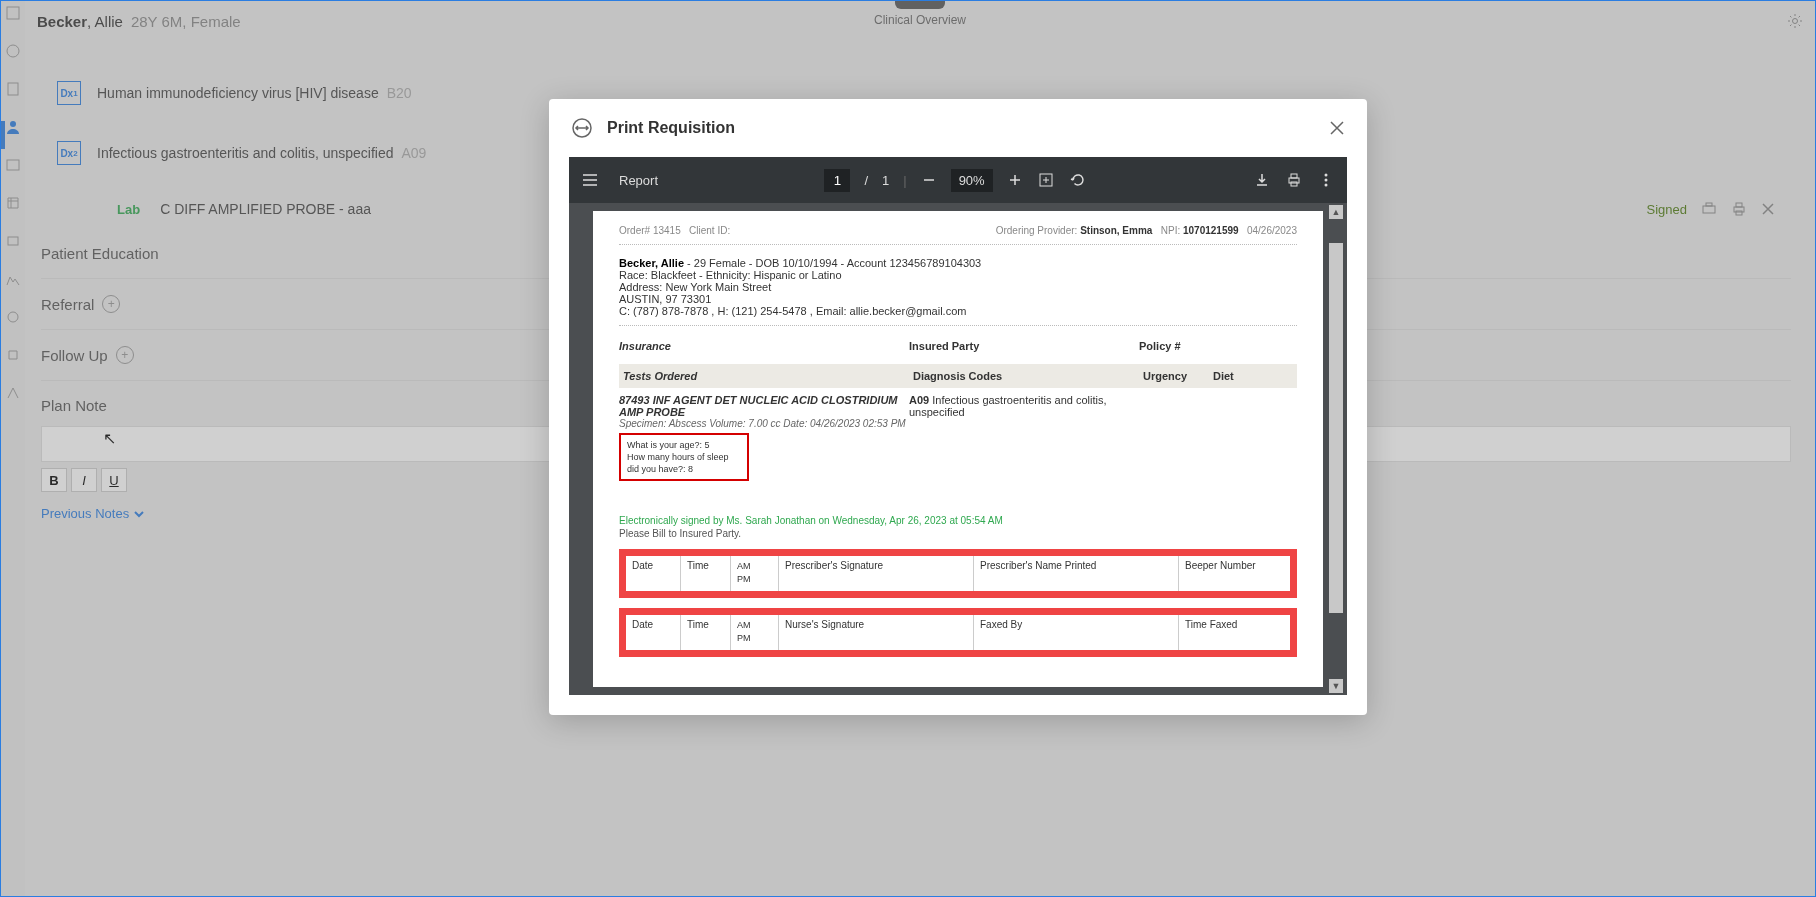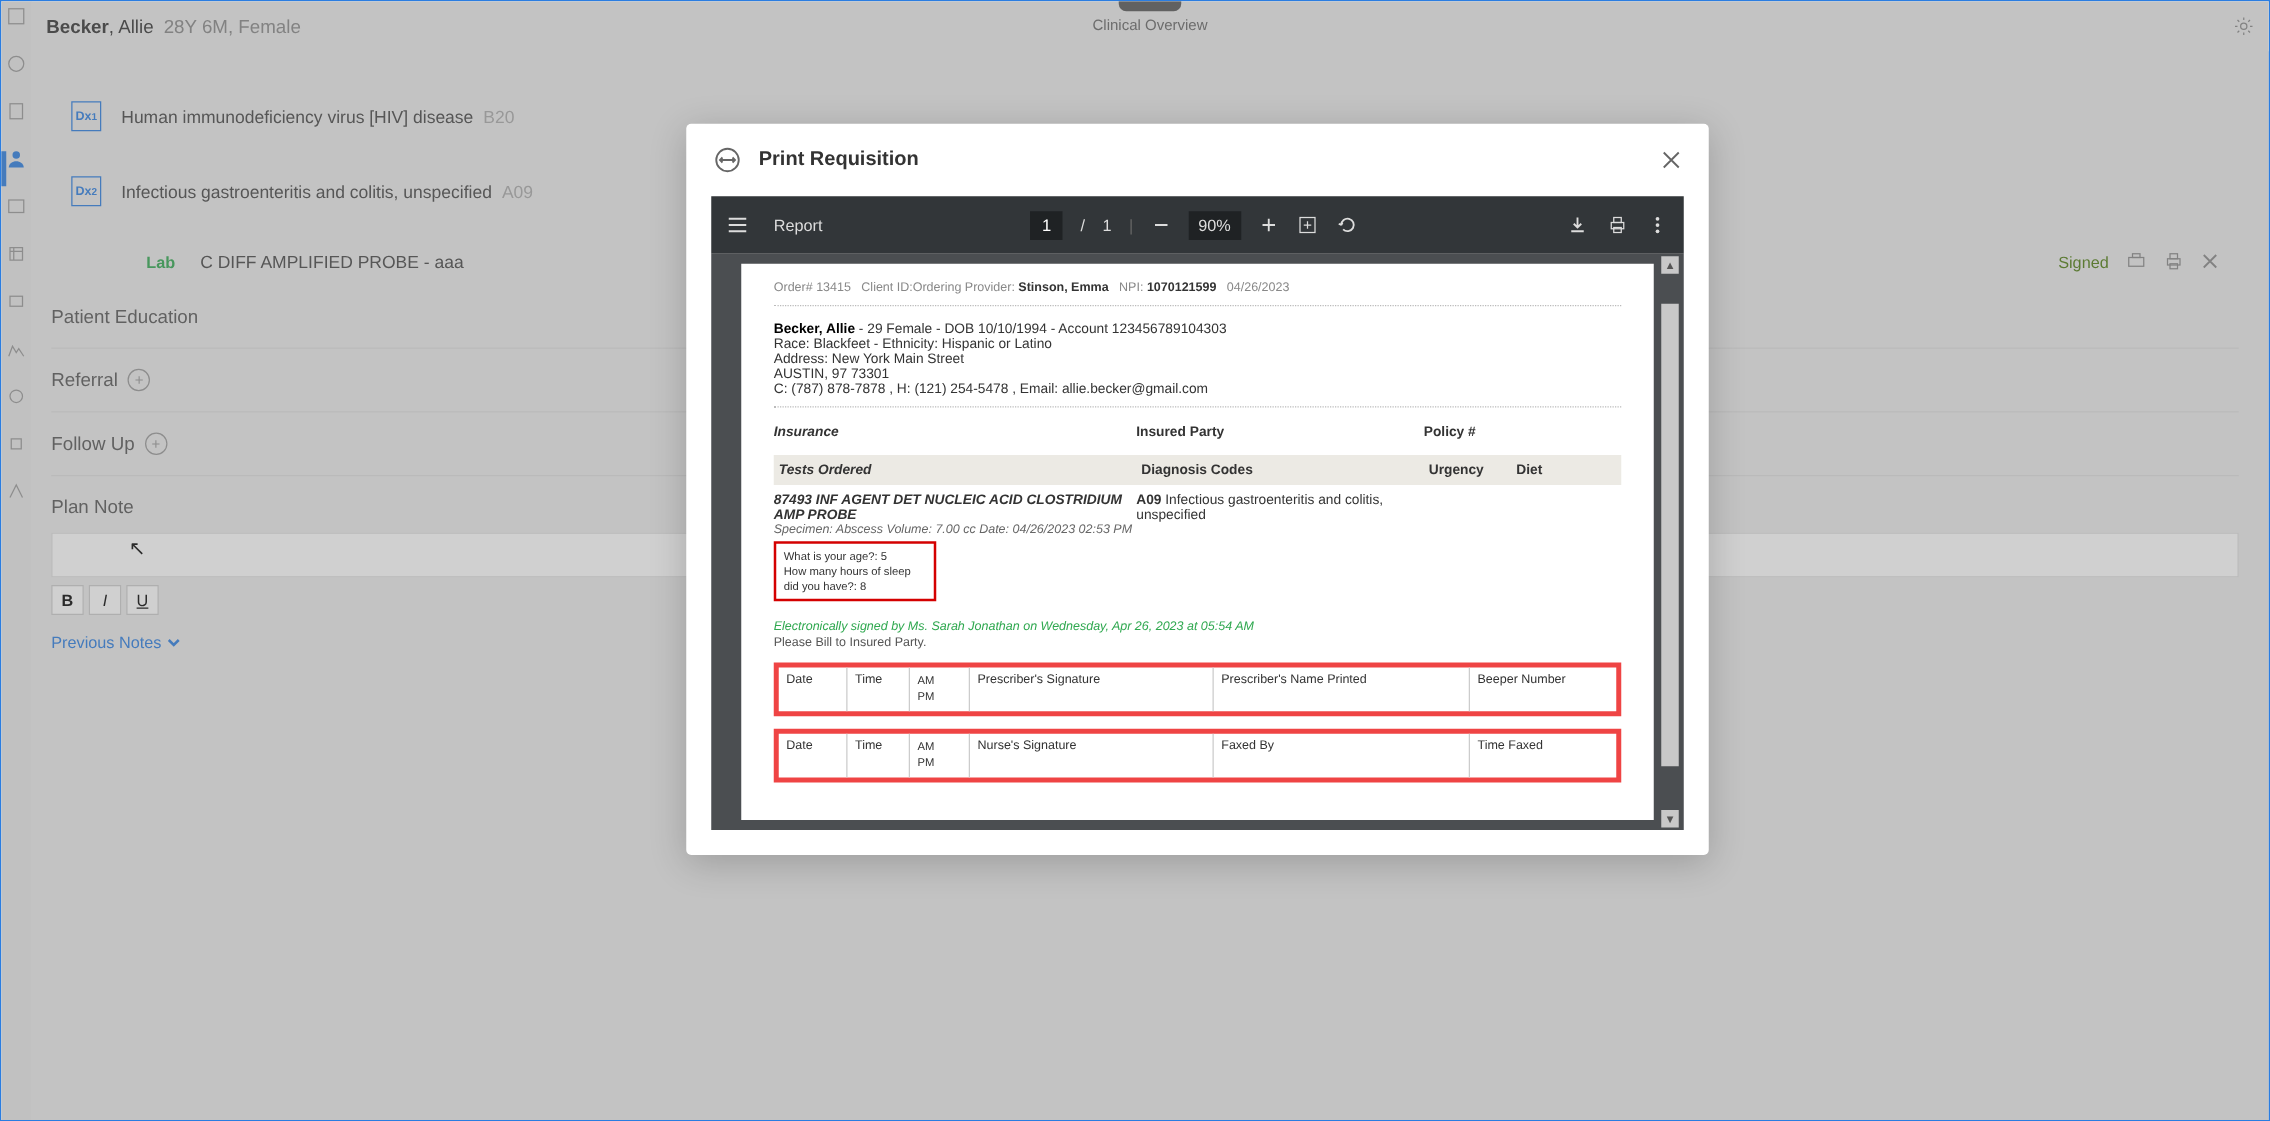--- a/index.html
+++ b/index.html
@@ -65,38 +65,38 @@
 
 
 .doc-wrap { background: #4b4e51; padding: 2px; position: relative; }
 .doc-scroll-up, .doc-scroll-dn { position: absolute; right: 4px; width: 14px; height: 14px; background: #c8c8c8; display: flex; align-items: center; justify-content: center; font-size: 9px; color: #555; }
 .doc-scroll-up { top: 2px; }
 .doc-scroll-dn { bottom: 2px; }
 .doc-scroll-thumb { position: absolute; right: 4px; top: 40px; width: 14px; height: 370px; background: #c8c8c8; }
 .doc { background: #fff; margin: 6px 22px 6px 22px; padding: 14px 26px 30px; font-size: 11px; color: #333; }
 .doc hr { border: none; border-top: 1px dotted #bbb; margin: 8px 0; }
 
-.doc .rowtop { display: flex; justify-content: flex-start; color: #888; font-size: 10px; margin-bottom: 2px; }
+.doc .rowtop { display: flex; justify-content: space-between; color: #888; font-size: 10px; margin-bottom: 2px; }
 .doc .patient { margin-top: 12px; }
 .doc .patient b { color: #000; }
 .doc .ins-head, .doc .tests-head { display: flex; font-weight: 700; font-size: 11px; padding: 6px 0; }
 .doc .tests-head { background: #eceae4; padding: 6px 4px; margin-top: 6px; }
 .doc .ins-row { display: flex; font-size: 11px; padding: 4px 0 8px; }
 .col-a { flex: 0 0 290px; font-style: italic; }
 .col-b { flex: 0 0 230px; }
 .col-c { flex: 0 0 70px; }
 .col-d { flex: 0 0 60px; }
 .doc .test-row { display: flex; font-size: 11px; padding-top: 6px; }
 .doc .test-row .col-a { font-weight: 700; }
 .doc .spec { font-style: italic; color: #666; font-size: 10px; }
 .doc .qa-box { border: 2px solid #d40000; padding: 4px 6px; margin-top: 4px; width: 130px; font-size: 9px; line-height: 1.35; }
-.doc .esign { color: #2fa84f; font-size: 10px; margin-top: 15px; font-style: italic; }
+.doc .esign { color: #2fa84f; font-size: 10px; margin-top: 34px; }
 .doc .bill { color: #555; font-size: 10px; margin-top: 2px; }
 
-.doc .sig-table { border: 4px solid #ef4444; margin-top: 10px; width: 100%; font-size: 10px; }
+.doc .sig-table { border: 7px solid #ef4444; margin-top: 10px; width: 100%; font-size: 10px; }
 .doc .sig-table .r { display: flex; }
 .doc .sig-table .c { border-right: 1px solid #ccc; padding: 4px 6px 20px; }
 .doc .sig-table .c:last-child { border-right: none; }
 .doc .sig-table .w1 { width: 55px; }
 .doc .sig-table .w2 { width: 50px; }
 .doc .sig-table .w3 { width: 48px; font-size: 9px; line-height: 1.4; padding-bottom: 4px;}
 .doc .sig-table .w4 { width: 195px; }
 .doc .sig-table .w5 { width: 205px; }
 .doc .sig-table .w6 { flex: 1; }
 

